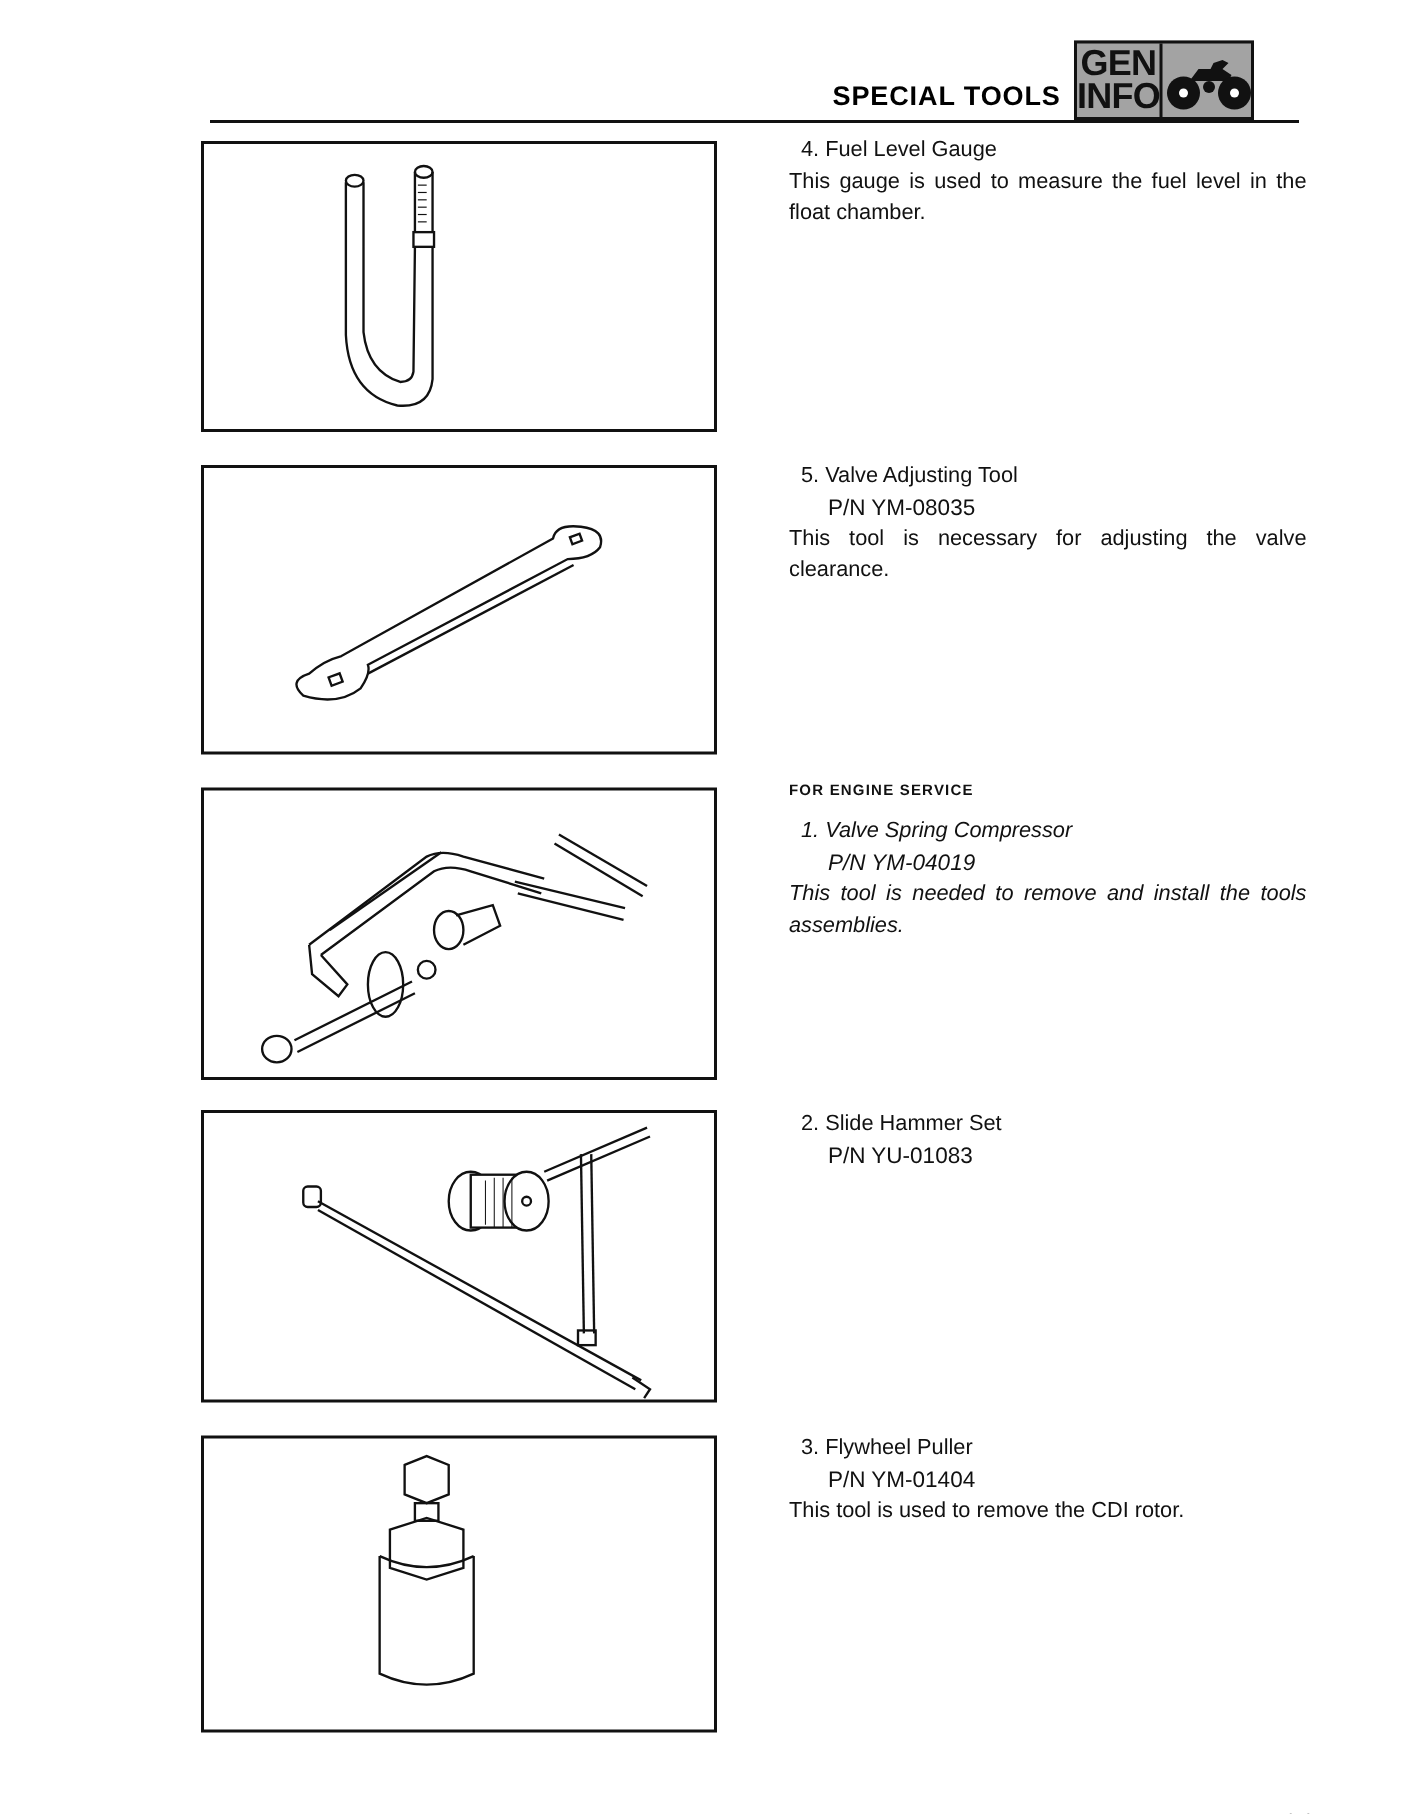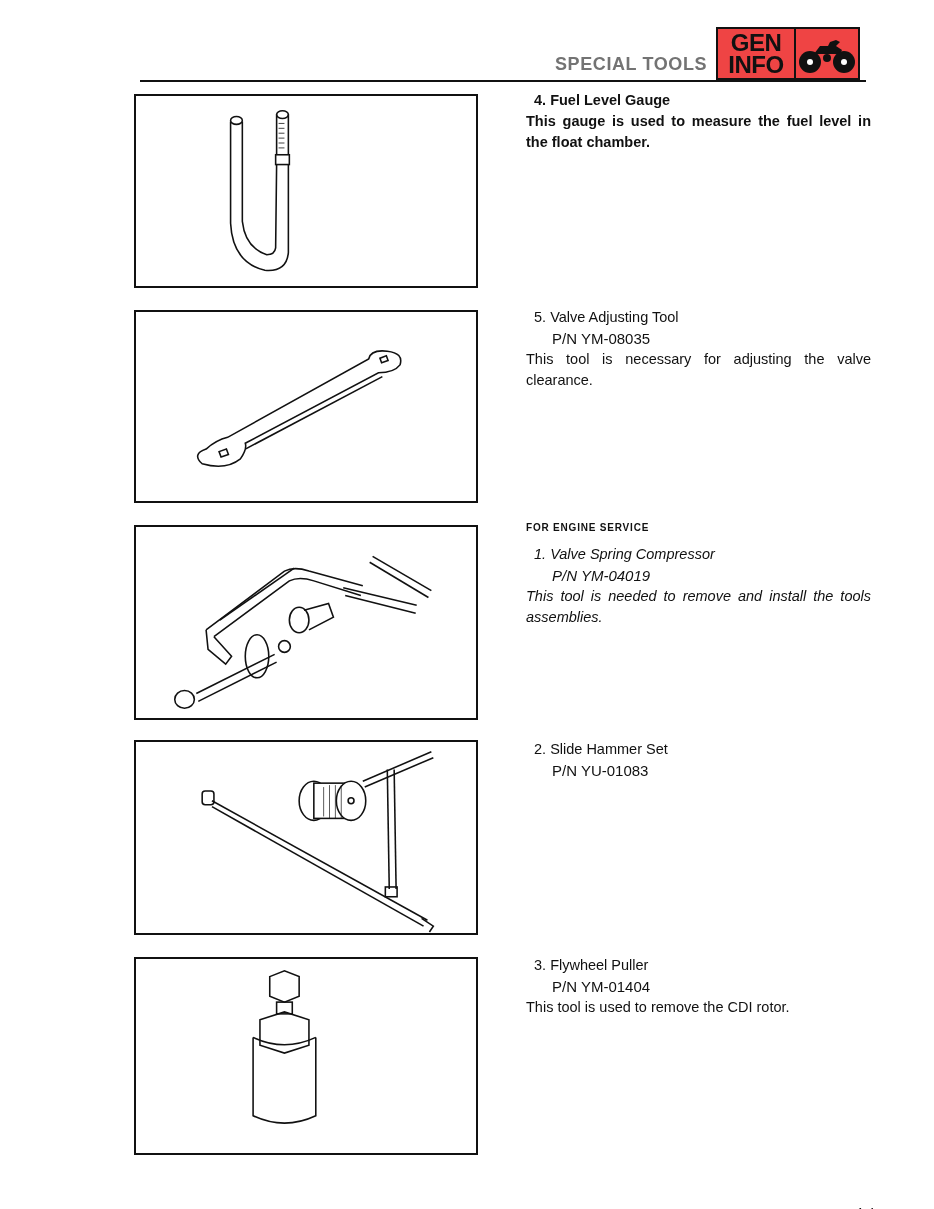--- a/index.html
+++ b/index.html
@@ -2,28 +2,28 @@
 <html><head>
   <meta charset="utf-8">
   <style>
     html, body { margin: 0; padding: 0; background: #ffffff; }
     body {
       width: 934px; height: 1209px; position: relative; overflow: hidden;
       font-family: "Liberation Sans", "DejaVu Sans", sans-serif; color: #111;
     }
     .header-title {
       position: absolute; left: 555px; top: 54px;
-      font-size: 18px; font-weight: bold; letter-spacing: 0.6px; color: #737373;
+      font-size: 18px; font-weight: bold; letter-spacing: 0.6px; color: #000000;
     }
     .header-rule {
       position: absolute; left: 140px; top: 80px; width: 726px; height: 2px; background: #111;
     }
     .badge {
-      position: absolute; left: 716px; top: 27px; width: 144px; height: 53px;
-      border: 2px solid #111; box-sizing: border-box; display: flex; background: #ef4444;
+      position: absolute; left: 716px; top: 27px; width: 120px; height: 53px;
+      border: 2px solid #111; box-sizing: border-box; display: flex; background: #a3a3a3;
     }
     .badge-text {
       width: 78px; border-right: 2px solid #111; box-sizing: border-box;
       display: flex; flex-direction: column; justify-content: center; align-items: center;
       font-weight: bold; font-size: 24px; line-height: 22px; letter-spacing: -0.5px; color: #111;
     }
     .badge-icon { flex: 1; display: flex; align-items: center; justify-content: center; }
 
     .figure {
       position: absolute; left: 134px; width: 344px;
@@ -150,21 +150,21 @@
     <g fill="none" stroke="#111" stroke-width="1.6">
       <path d="M135 18 L150 12 L165 18 L165 38 L150 44 L135 38 Z"></path>
       <rect x="142" y="44" width="16" height="12"></rect>
       <path d="M125 62 L150 54 L175 62 L175 88 L150 96 L125 88 Z"></path>
       <path d="M118 80 L118 160 Q150 175 182 160 L182 80"></path>
       <path d="M118 80 Q150 95 182 80"></path>
     </g>
   </svg>
 </div>
 
-<div class="entry" style="top:90px;font-weight:bold;">
+<div class="entry" style="top:90px;">
   <div class="name">
     <span>4.</span>
     <span>Fuel Level Gauge</span>
   </div>
   <div class="desc">This gauge is used to measure the fuel level in the float chamber.</div>
 </div>
 
 <div class="entry" style="top:307px;">
   <div class="name">
     <span>5.</span>

